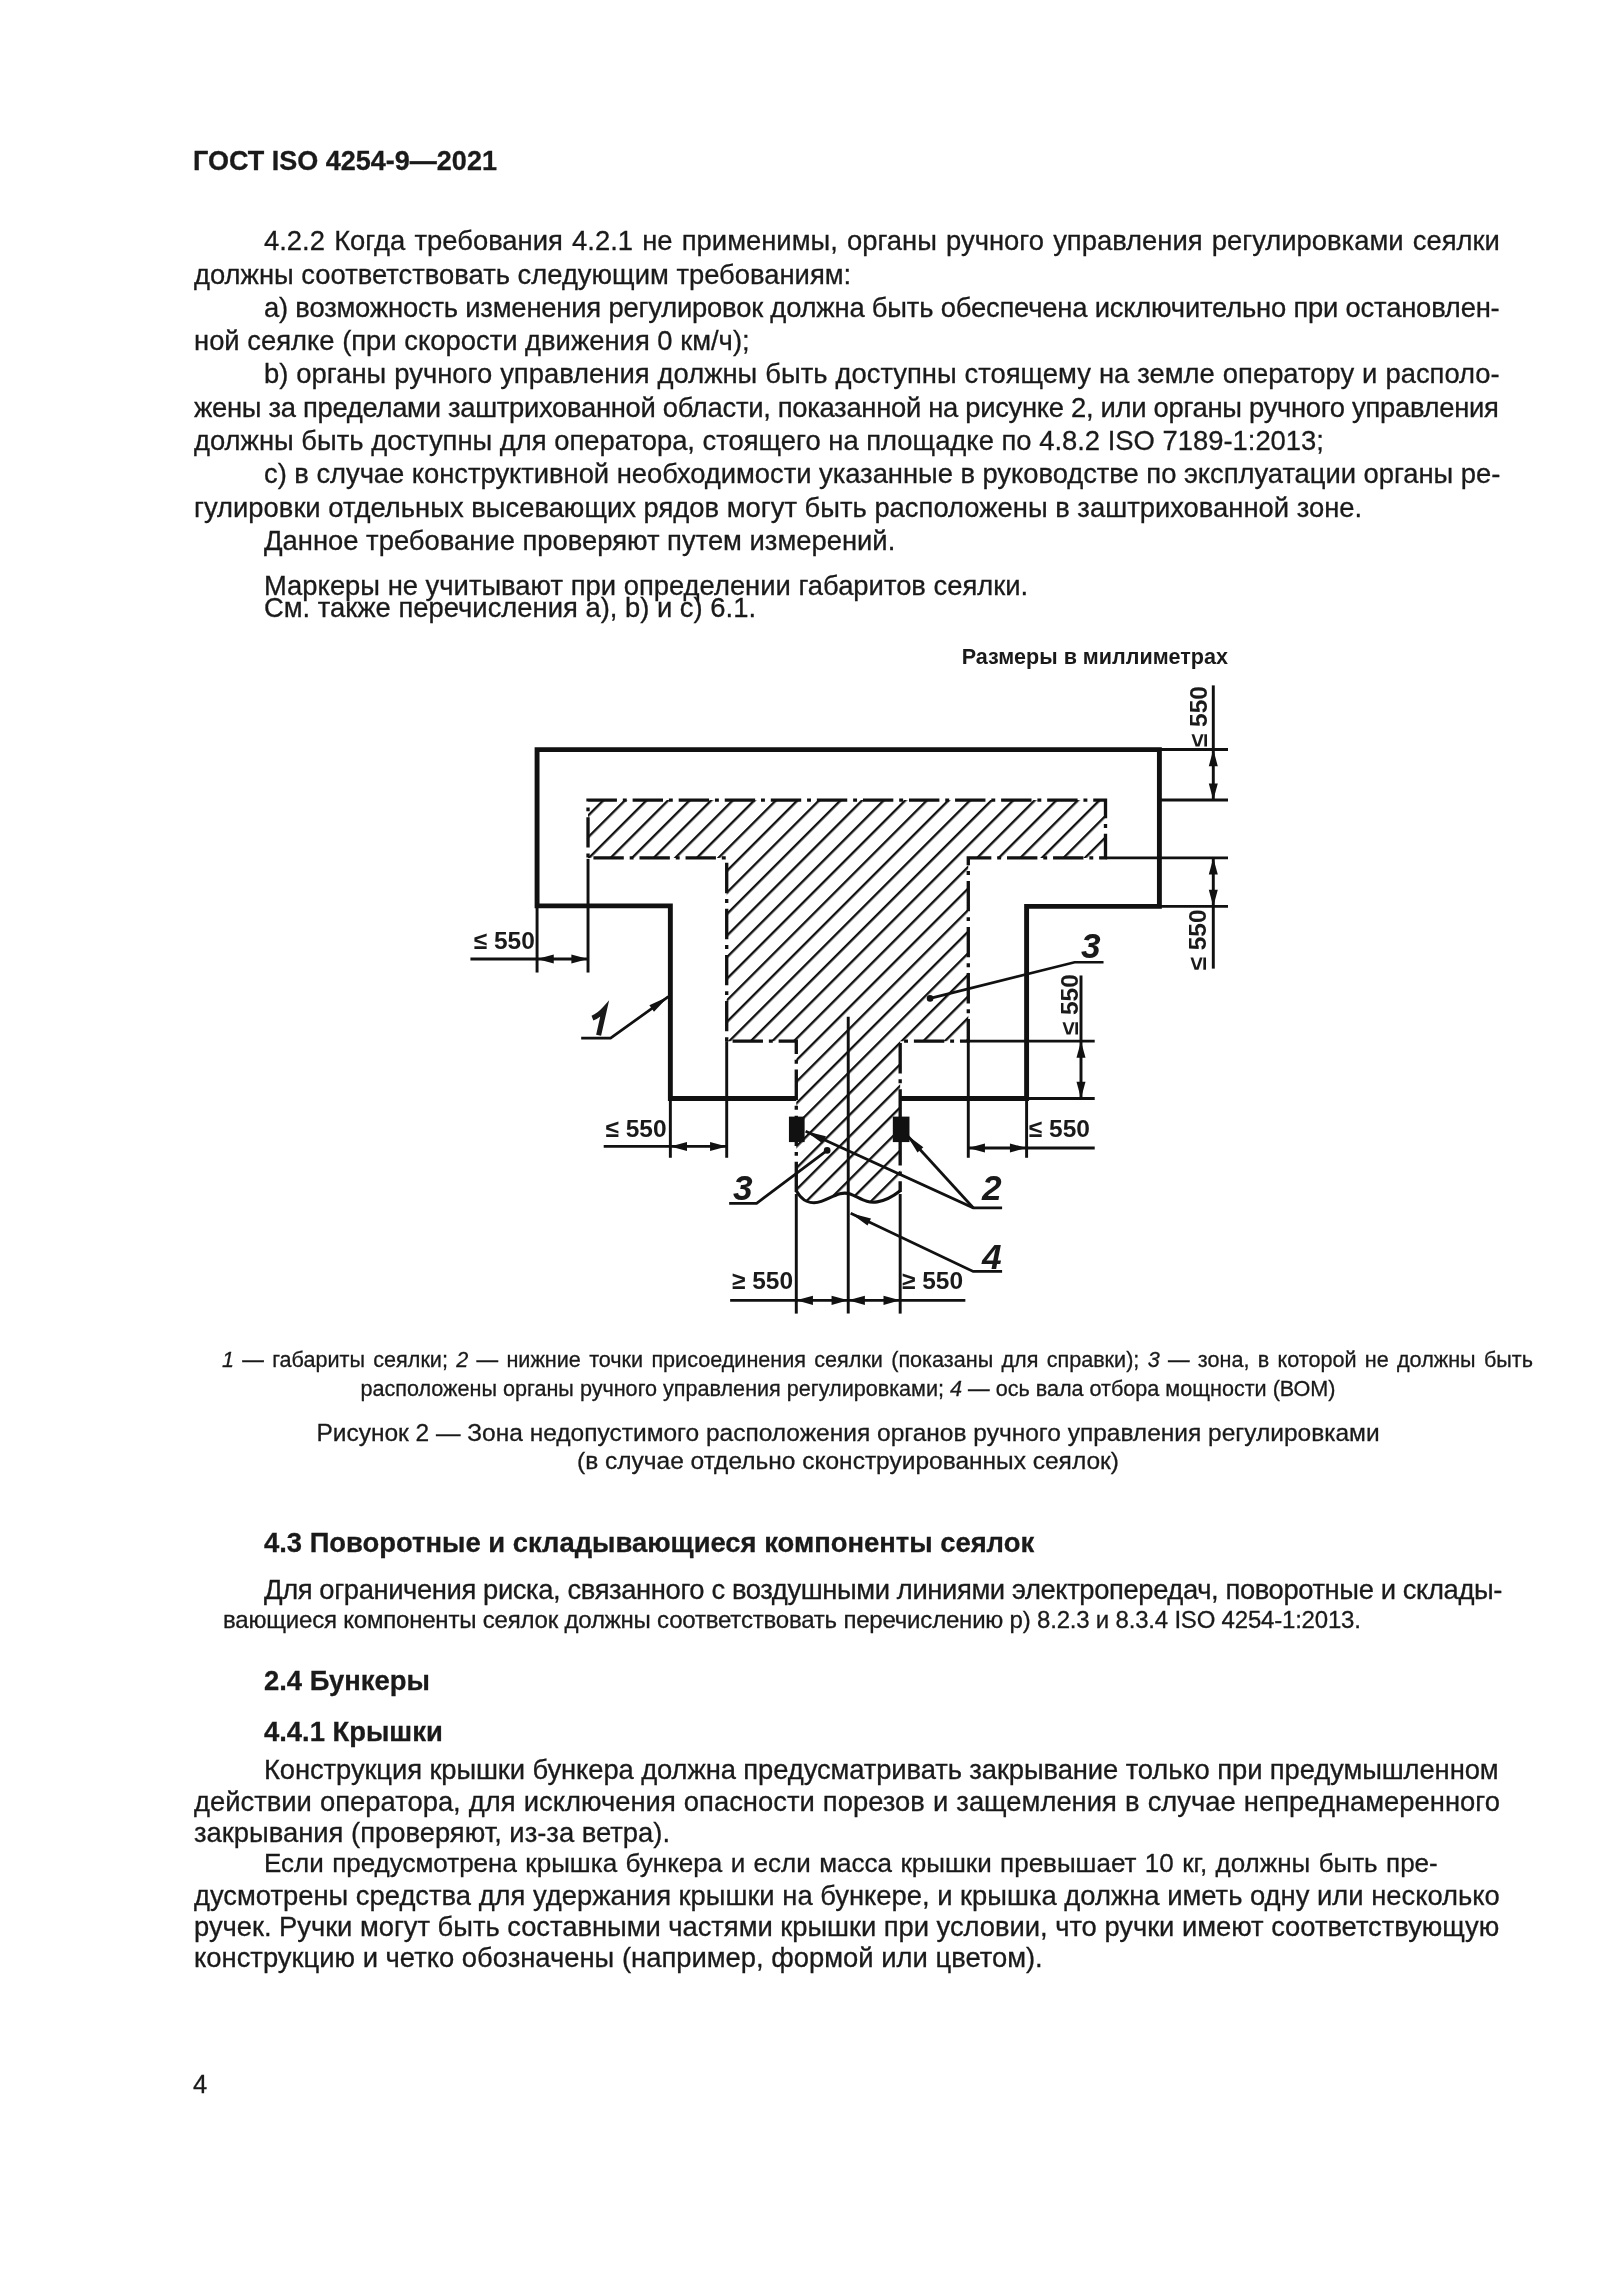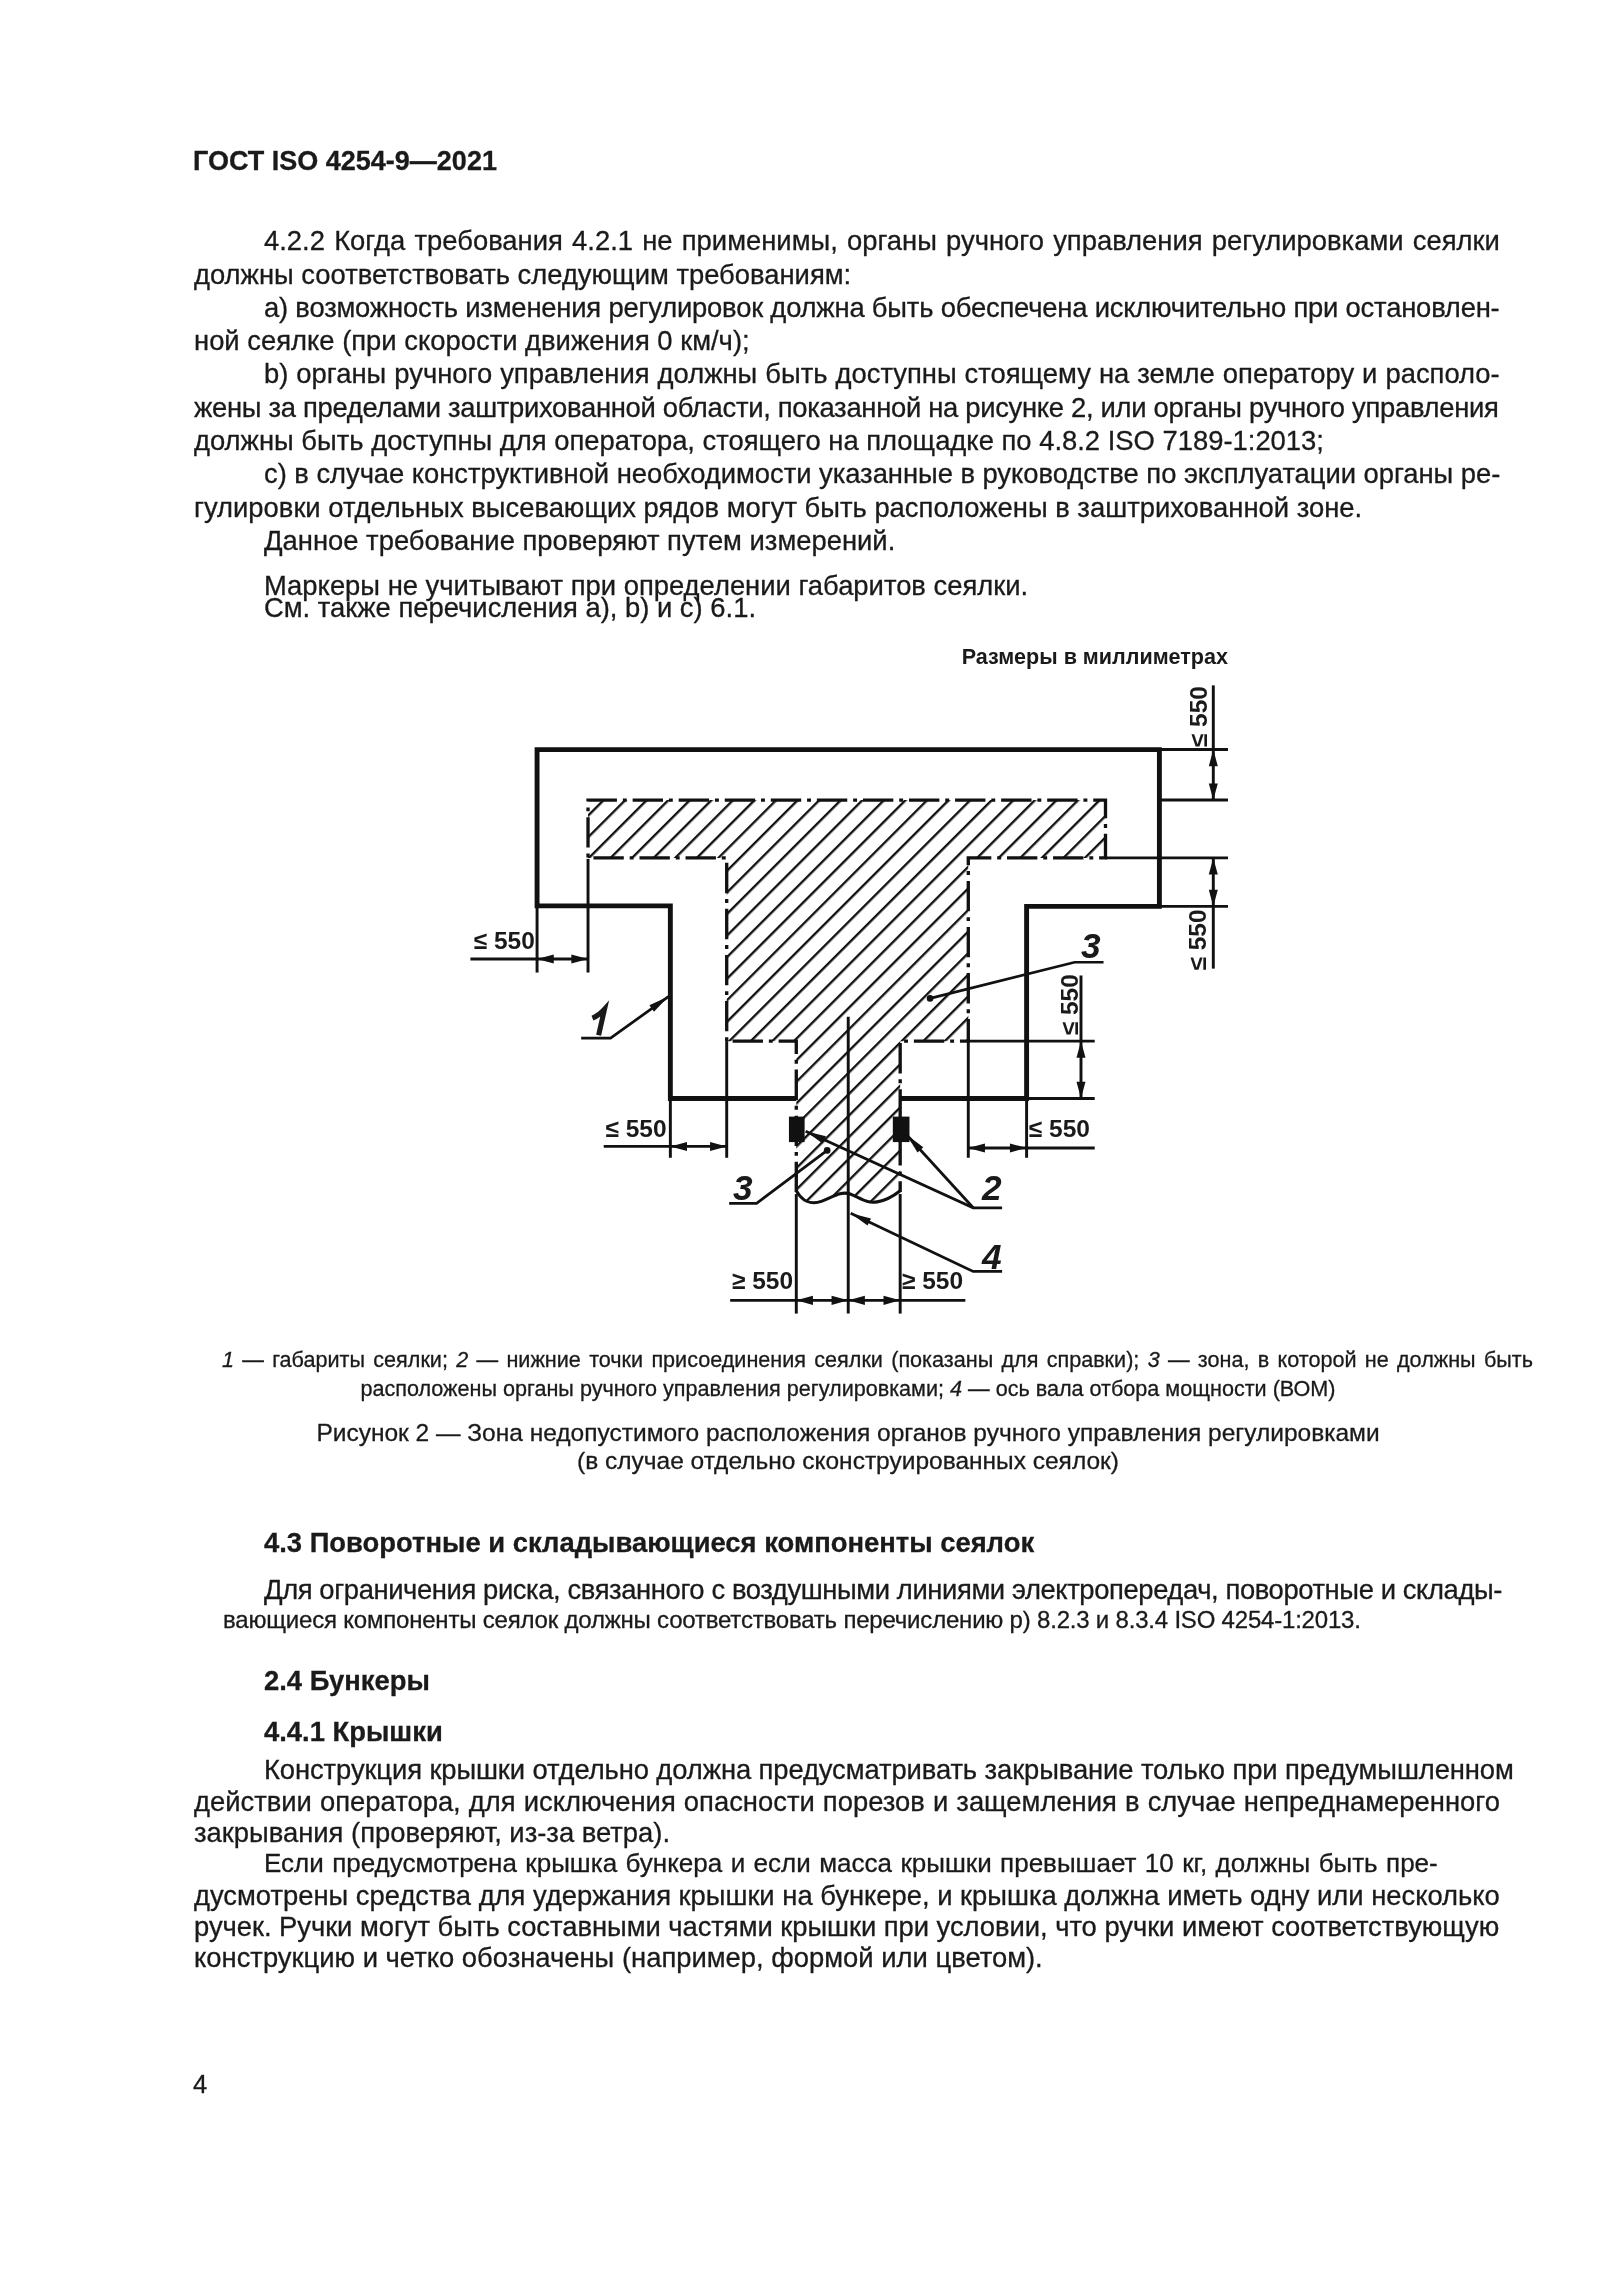--- a/index.html
+++ b/index.html
@@ -142,21 +142,21 @@
 <div class="ln" style="left:194px;top:594px;width:1308px;font-size:27.4px;padding-left:70px;">См. также перечисления a), b) и c) 6.1.</div>
 <div class="ln" style="left:194px;top:1349px;width:1308px;font-size:21.6px;word-spacing:2.3px;margin-left:28px;"><i>1</i> — габариты сеялки; <i>2</i> — нижние точки присоединения сеялки (показаны для справки); <i>3</i> — зона, в которой не должны быть</div>
 <div class="ln" style="left:194px;top:1378px;width:1308px;font-size:21.6px;text-align:center;">расположены органы ручного управления регулировками; <i>4</i> — ось вала отбора мощности (ВОМ)</div>
 <div class="ln" style="left:194px;top:1421px;width:1308px;font-size:24.5px;text-align:center;">Рисунок 2 — Зона недопустимого расположения органов ручного управления регулировками</div>
 <div class="ln" style="left:194px;top:1449px;width:1308px;font-size:24.5px;text-align:center;">(в случае отдельно сконструированных сеялок)</div>
 <div class="ln" style="left:194px;top:1529px;width:1308px;font-size:27.4px;font-weight:bold;padding-left:70px;">4.3 Поворотные и складывающиеся компоненты сеялок</div>
 <div class="ln" style="left:194px;top:1576px;width:1308px;font-size:27.4px;letter-spacing:-0.4px;padding-left:70px;">Для ограничения риска, связанного с воздушными линиями электропередач, поворотные и склады-</div>
 <div class="ln" style="left:194px;top:1608px;width:1308px;font-size:24px;letter-spacing:-0.2px;margin-left:29px;">вающиеся компоненты сеялок должны соответствовать перечислению p) 8.2.3 и 8.3.4 ISO 4254-1:2013.</div>
 <div class="ln" style="left:194px;top:1667px;width:1308px;font-size:27.4px;font-weight:bold;padding-left:70px;">2.4 Бункеры</div>
 <div class="ln" style="left:194px;top:1718px;width:1308px;font-size:27.4px;font-weight:bold;padding-left:70px;">4.4.1 Крышки</div>
-<div class="ln" style="left:194px;top:1756px;width:1308px;font-size:27.4px;letter-spacing:-0.1px;padding-left:70px;">Конструкция крышки отдельно должна предусматривать закрывание только при предумышленном</div>
+<div class="ln" style="left:194px;top:1756px;width:1308px;font-size:27.4px;letter-spacing:-0.1px;padding-left:70px;">Конструкция крышки бункера должна предусматривать закрывание только при предумышленном</div>
 <div class="ln" style="left:194px;top:1788px;width:1308px;font-size:27.4px;word-spacing:0.5px;">действии оператора, для исключения опасности порезов и защемления в случае непреднамеренного</div>
 <div class="ln" style="left:194px;top:1819px;width:1308px;font-size:27.4px;">закрывания (проверяют, из-за ветра).</div>
 <div class="ln" style="left:194px;top:1850px;width:1308px;font-size:26px;word-spacing:1.2px;padding-left:70px;">Если предусмотрена крышка бункера и если масса крышки превышает 10 кг, должны быть пре-</div>
 <div class="ln" style="left:194px;top:1882px;width:1308px;font-size:27.4px;letter-spacing:-0.01px;">дусмотрены средства для удержания крышки на бункере, и крышка должна иметь одну или несколько</div>
 <div class="ln" style="left:194px;top:1913px;width:1308px;font-size:27.4px;letter-spacing:-0.04px;">ручек. Ручки могут быть составными частями крышки при условии, что ручки имеют соответствующую</div>
 <div class="ln" style="left:194px;top:1944px;width:1308px;font-size:27.4px;">конструкцию и четко обозначены (например, формой или цветом).</div>
 
 <div class="ln" style="left:193px;top:2072px;font-size:25.5px;">4</div>
 
 

